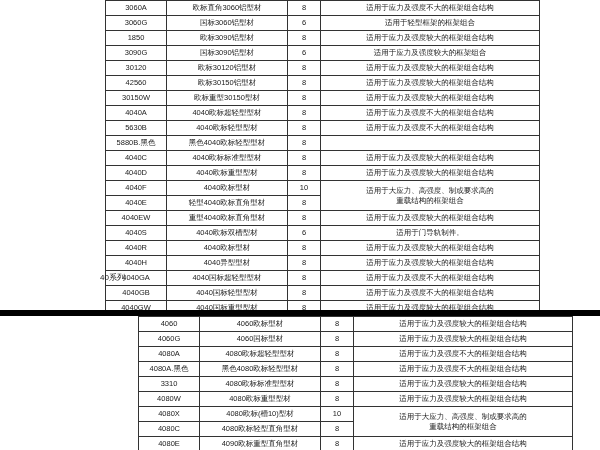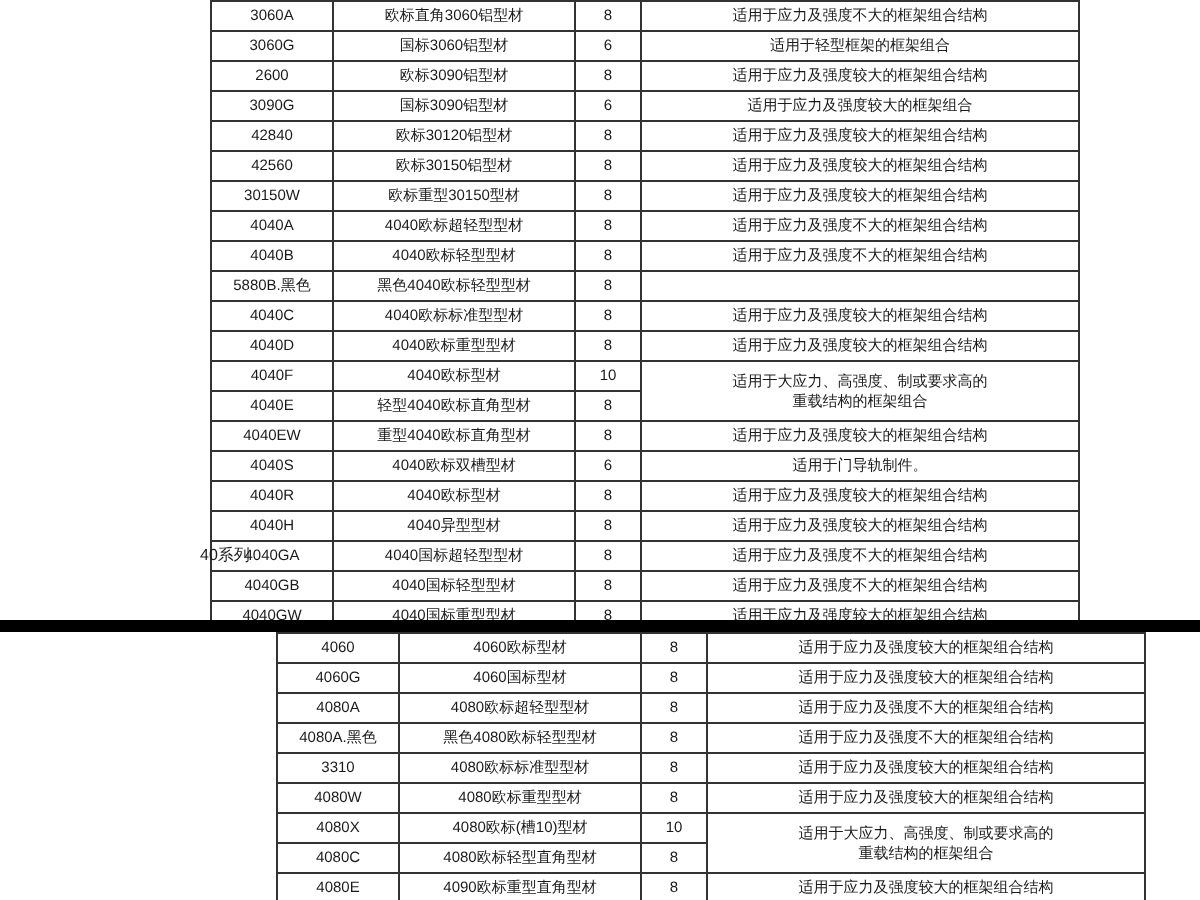--- a/index.html
+++ b/index.html
@@ -114,33 +114,33 @@
             <td class="col-num">8</td>
             <td class="col-desc">适用于应力及强度不大的框架组合结构</td>
           </tr>
           <tr>
             <td class="col-code">3060G</td>
             <td class="col-name">国标3060铝型材</td>
             <td class="col-num">6</td>
             <td class="col-desc">适用于轻型框架的框架组合</td>
           </tr>
           <tr>
-            <td class="col-code">2600</td>
+            <td class="col-code">1850</td>
             <td class="col-name">欧标3090铝型材</td>
             <td class="col-num">8</td>
             <td class="col-desc">适用于应力及强度较大的框架组合结构</td>
           </tr>
           <tr>
             <td class="col-code">3090G</td>
             <td class="col-name">国标3090铝型材</td>
             <td class="col-num">6</td>
             <td class="col-desc">适用于应力及强度较大的框架组合</td>
           </tr>
           <tr>
-            <td class="col-code">42840</td>
+            <td class="col-code">30120</td>
             <td class="col-name">欧标30120铝型材</td>
             <td class="col-num">8</td>
             <td class="col-desc">适用于应力及强度较大的框架组合结构</td>
           </tr>
           <tr>
             <td class="col-code">42560</td>
             <td class="col-name">欧标30150铝型材</td>
             <td class="col-num">8</td>
             <td class="col-desc">适用于应力及强度较大的框架组合结构</td>
           </tr>
@@ -150,21 +150,21 @@
             <td class="col-num">8</td>
             <td class="col-desc">适用于应力及强度较大的框架组合结构</td>
           </tr>
           <tr>
             <td class="col-code">4040A</td>
             <td class="col-name">4040欧标超轻型型材</td>
             <td class="col-num">8</td>
             <td class="col-desc">适用于应力及强度不大的框架组合结构</td>
           </tr>
           <tr>
-            <td class="col-code">4040B</td>
+            <td class="col-code">5630B</td>
             <td class="col-name">4040欧标轻型型材</td>
             <td class="col-num">8</td>
             <td class="col-desc">适用于应力及强度不大的框架组合结构</td>
           </tr>
           <tr>
             <td class="col-code">5880B.黑色</td>
             <td class="col-name">黑色4040欧标轻型型材</td>
             <td class="col-num">8</td>
             <td class="col-desc"></td>
           </tr>

